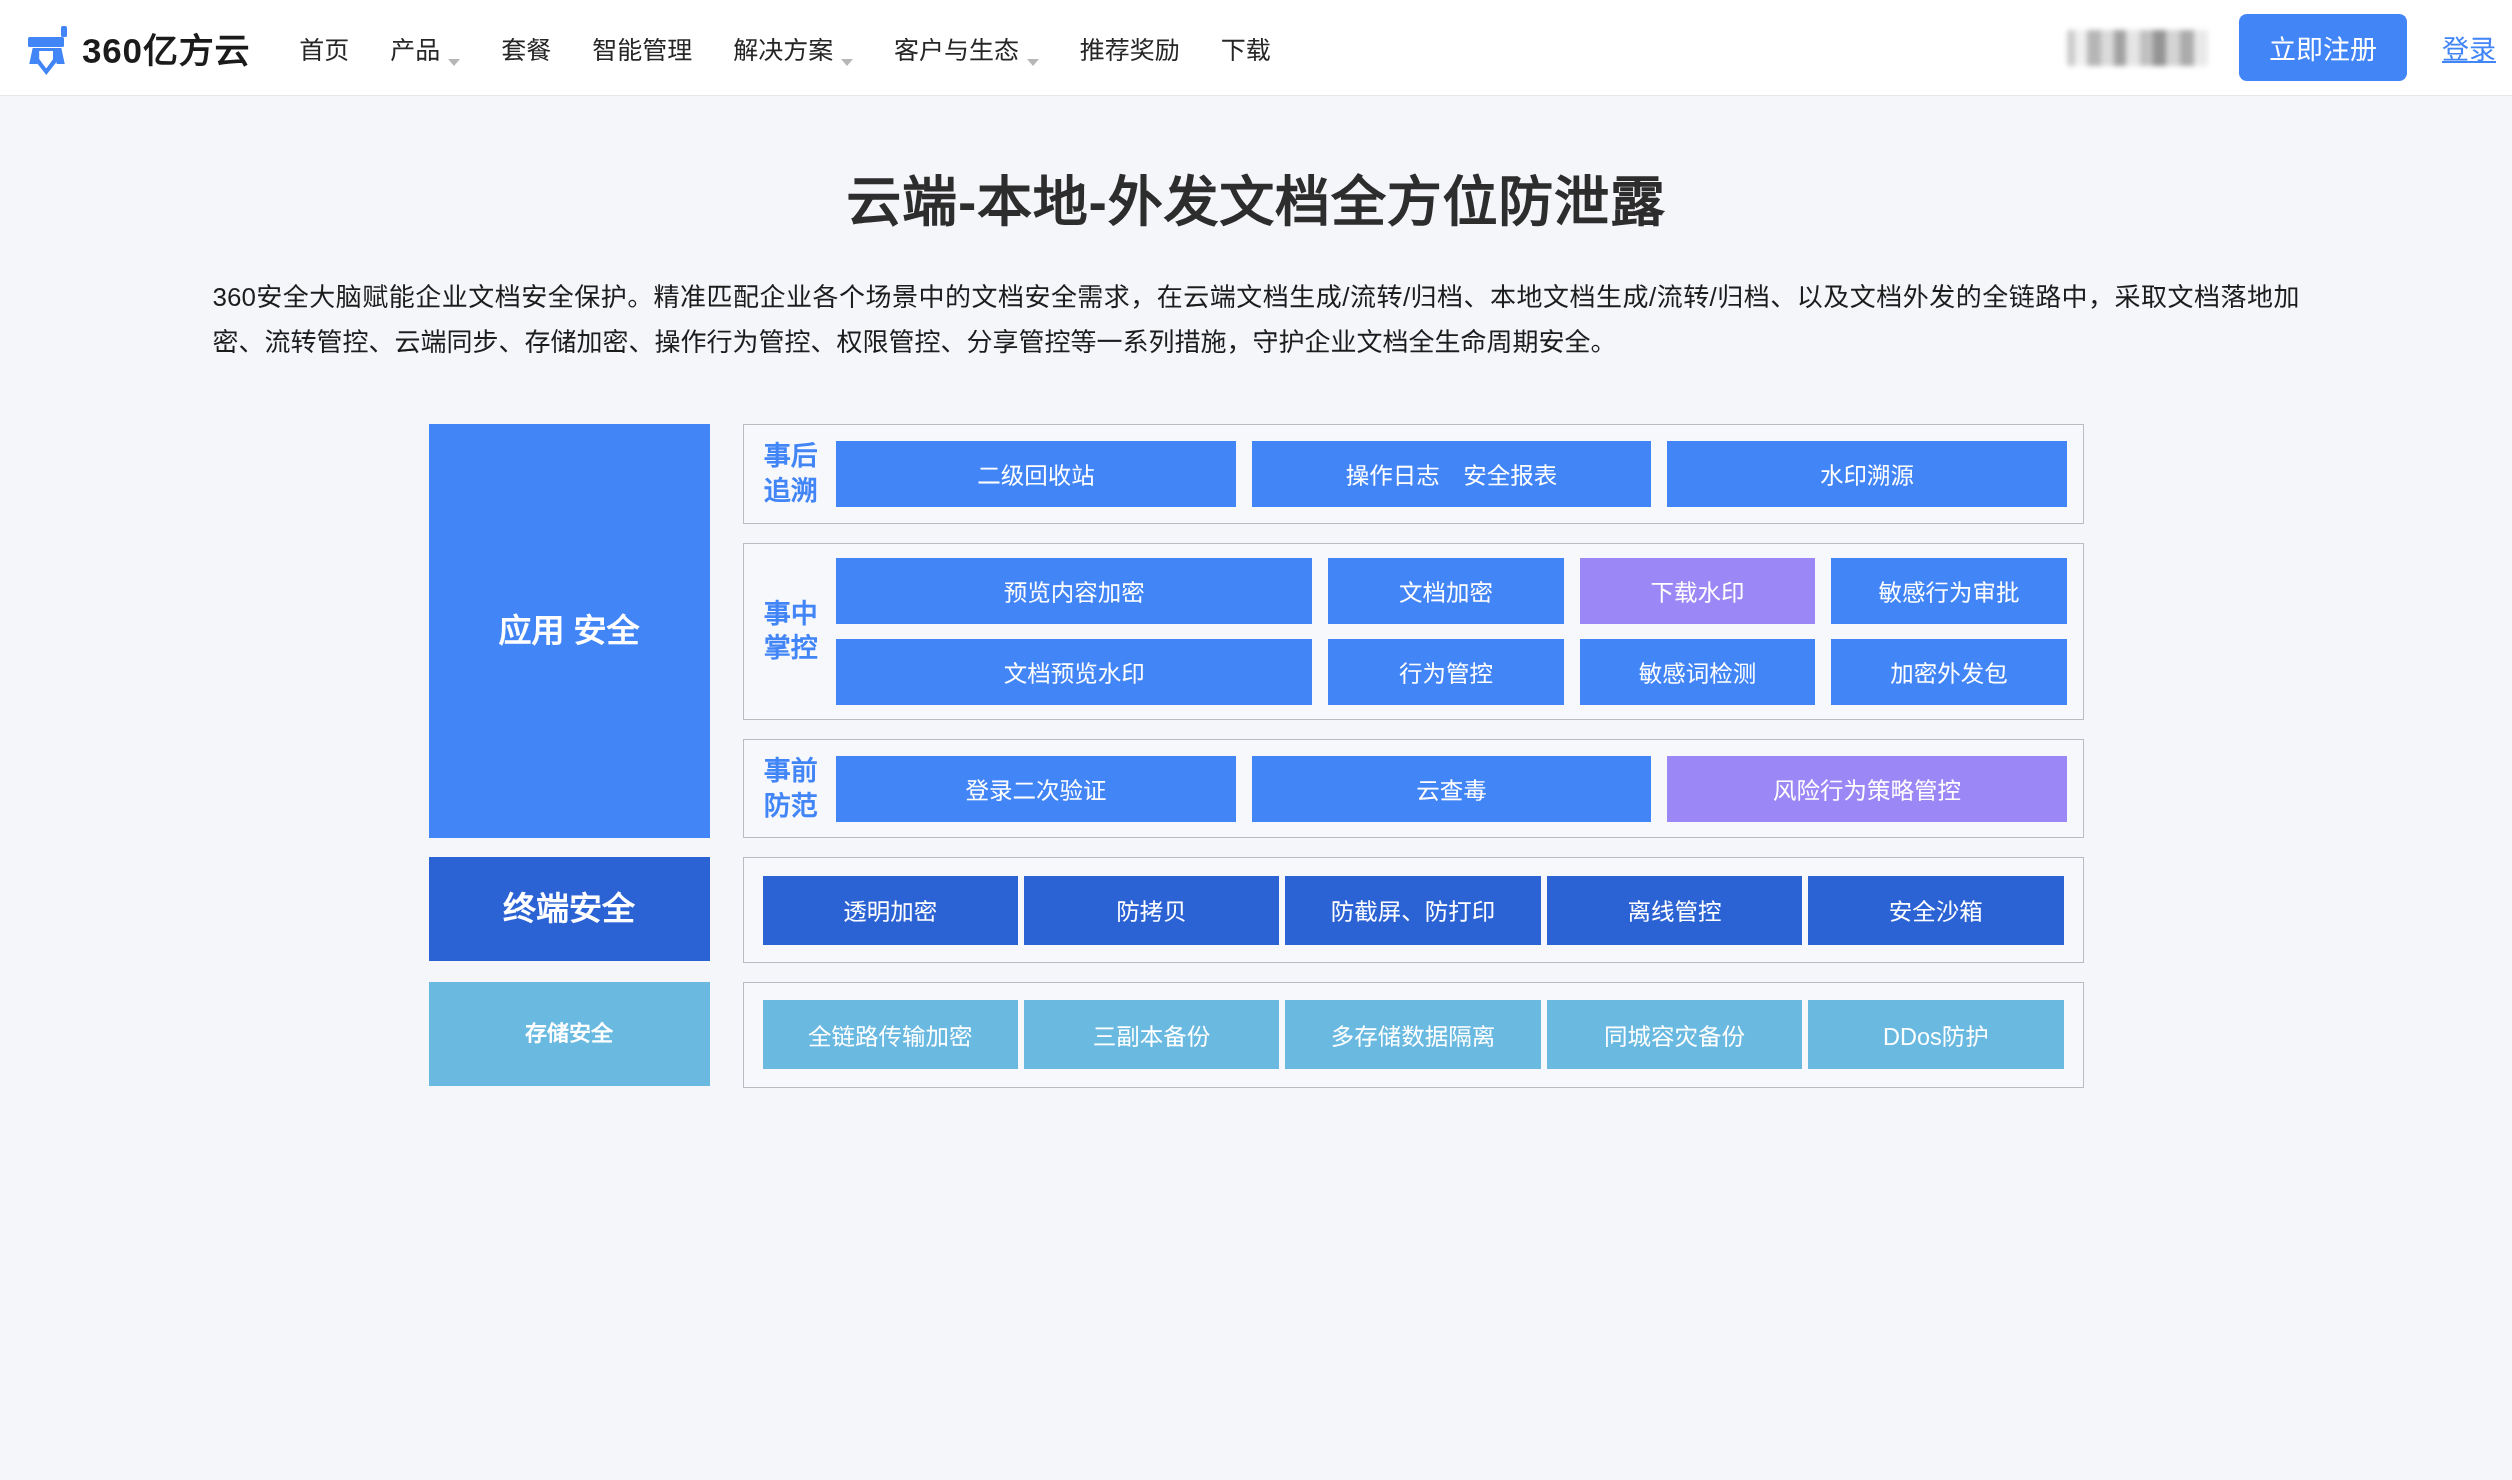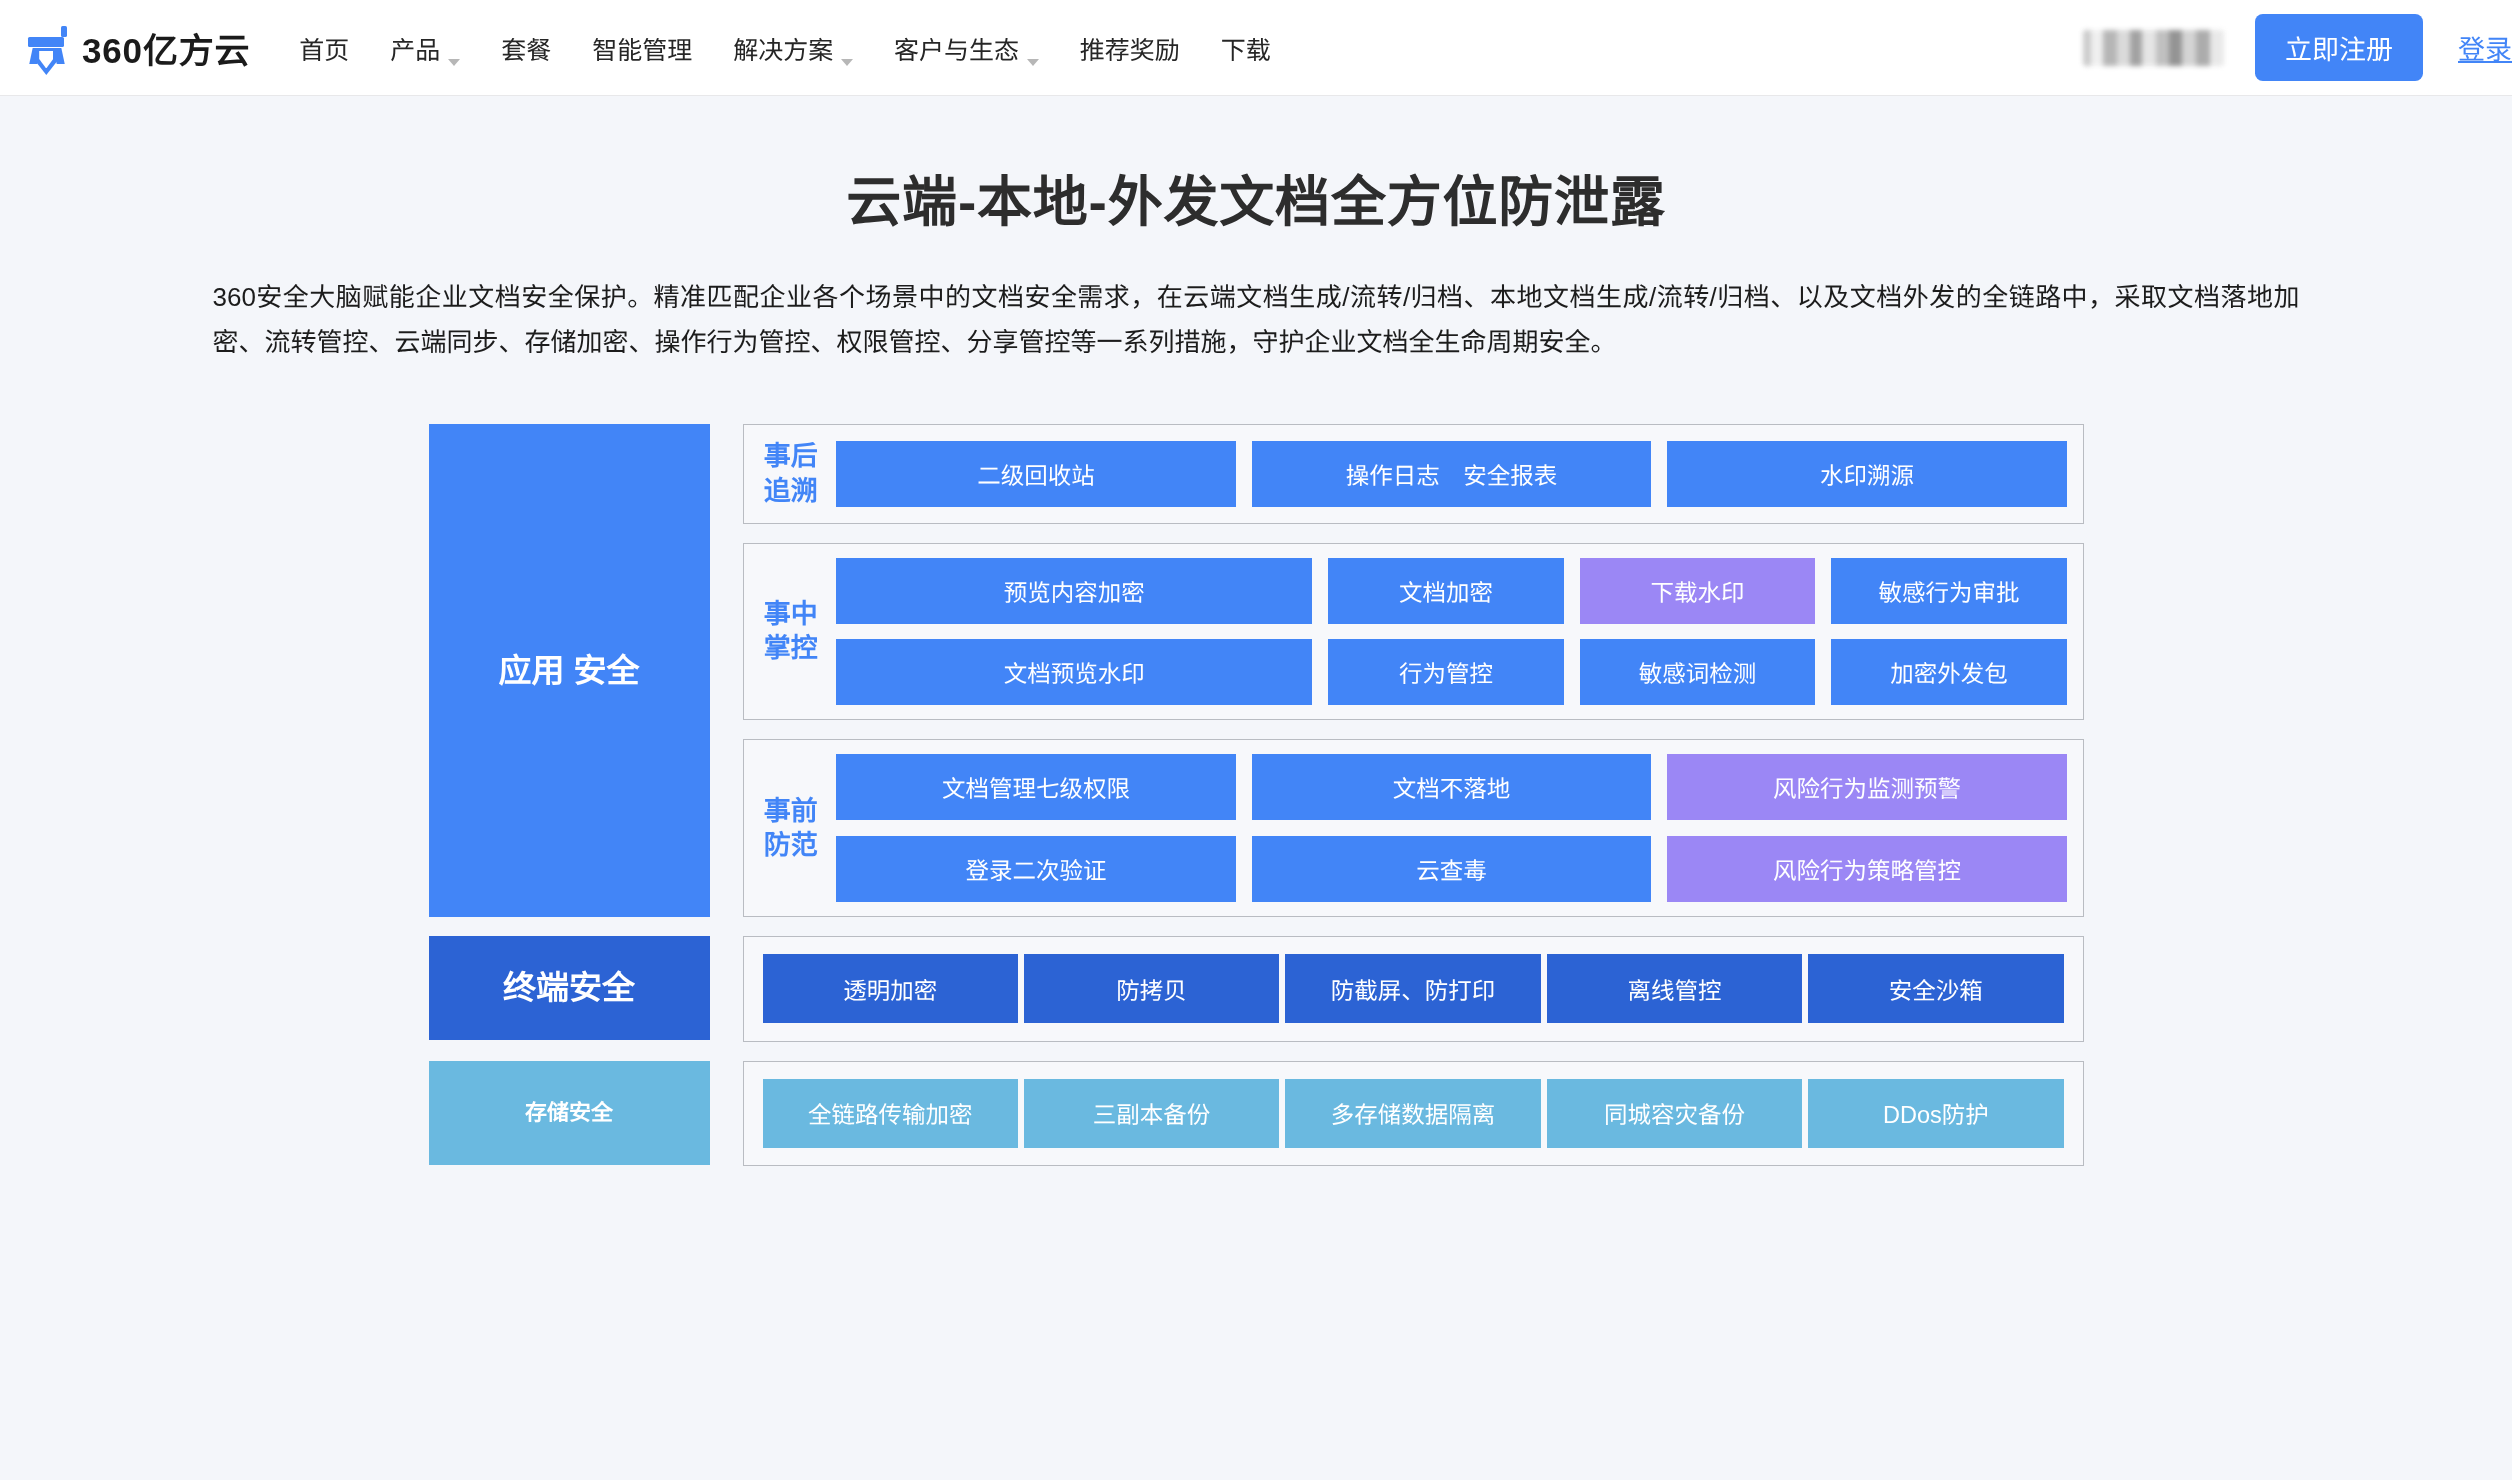--- a/index.html
+++ b/index.html
@@ -142,21 +142,21 @@
     font-family: "Liberation Sans", "DejaVu Sans", sans-serif;
   }
   .link-login {
     font-size: 27px;
     color: #4285f7;
     text-decoration: underline;
     margin-left: 35px;
     margin-right: 0;
     white-space: nowrap;
     cursor: pointer;
-    padding-right: 0;
+    padding-right: 16px;
   }
 
   
   .page-body {
     width: 2512px;
     height: 1368px;
     background: #f4f6fa;
     position: relative;
   }
   .hero {
@@ -365,25 +365,20 @@
               <div class="tile blue" style="flex:1">加密外发包</div>
             </div>
           </div>
         </div>
 
         <div class="group-box">
           <div class="group-label">事前
 防范</div>
           <div class="group-grid">
             <div class="group-line">
-              <div class="tile blue" style="flex:1">文档管理七级权限</div>
-              <div class="tile blue" style="flex:1">文档不落地</div>
-              <div class="tile purple" style="flex:1">风险行为监测预警</div>
-            </div>
-            <div class="group-line">
               <div class="tile blue" style="flex:1">登录二次验证</div>
               <div class="tile blue" style="flex:1">云查毒</div>
               <div class="tile purple" style="flex:1">风险行为策略管控</div>
             </div>
           </div>
         </div>
 
       </div>
     </div>
 

